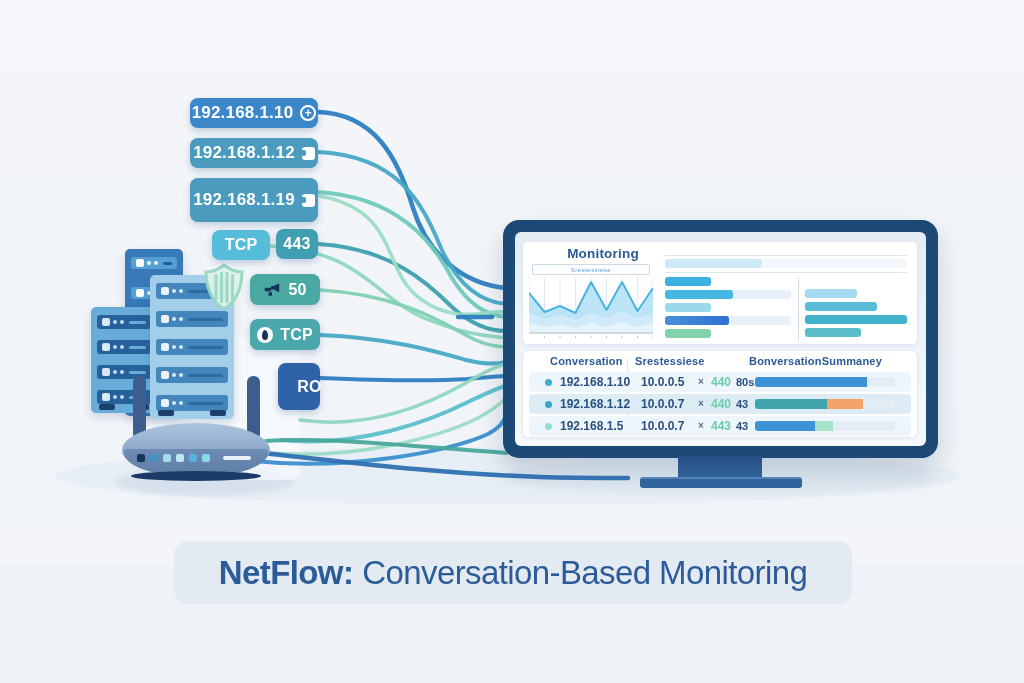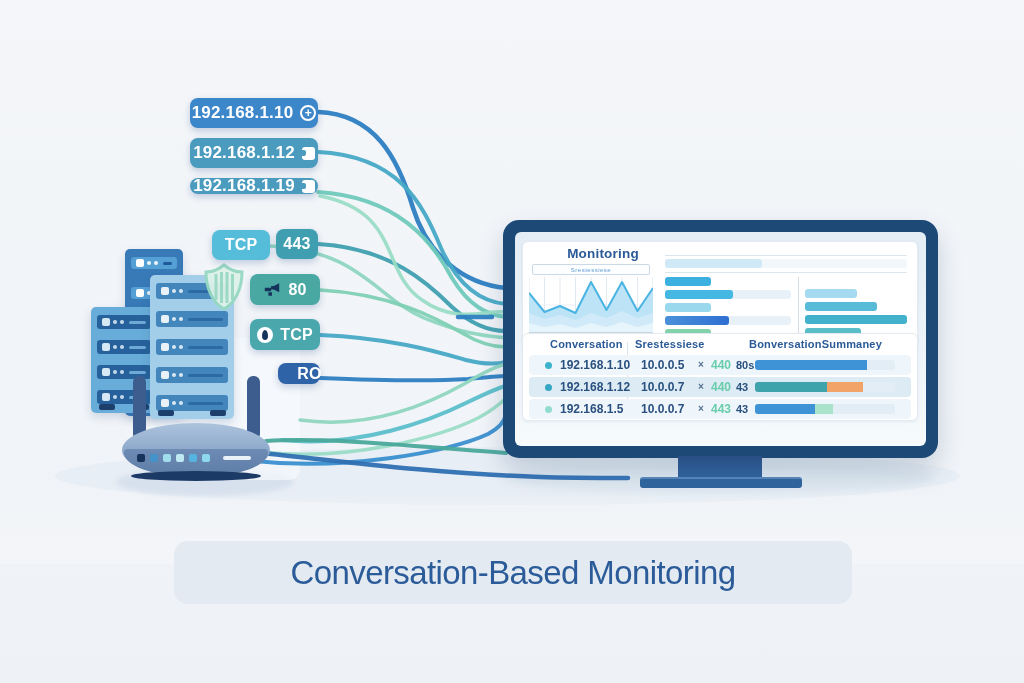--- a/index.html
+++ b/index.html
@@ -50,21 +50,21 @@
   .faucet{width:18px;height:15px;flex:0 0 auto;}
 
   
   .mon-frame{left:503px;top:220px;width:435px;height:238px;background:#1d4977;border-radius:16px;
              box-shadow:0 12px 26px rgba(25,60,100,.20);}
   .mon-screen{position:absolute;left:12px;top:12px;right:12px;bottom:12px;border-radius:6px;overflow:hidden;
               background:linear-gradient(180deg,#e4edf5,#f6fafc);}
   .card{position:absolute;background:#ffffff;border:1px solid #e3eaf1;border-radius:6px;
         box-shadow:0 1px 3px rgba(80,110,150,.10);}
   .card.bw{left:7px;top:9px;width:396px;height:104px;}
-  .card.tb{left:7px;top:101px;width:396px;height:88px;}
+  .card.tb{left:7px;top:118px;width:396px;height:88px;}
   .neck{left:678px;top:456px;width:84px;height:23px;background:linear-gradient(180deg,#294f85,#31639d);}
   .base{left:640px;top:477px;width:162px;height:11px;background:#2e639c;border-radius:3px;border-top:2px solid #5585b8;}
 
   
   .bw-title{position:absolute;left:24px;top:4px;width:112px;text-align:center;font-size:13.5px;font-weight:bold;
             color:#2b5a97;letter-spacing:.2px;}
   .bw-legend{position:absolute;left:9px;top:22px;width:118px;height:11px;border:1px solid #ccd9e6;border-radius:2px;
              display:flex;align-items:center;justify-content:center;font-size:6px;color:#5b9bd5;letter-spacing:.5px;
              background:#fdfeff;overflow:hidden;}
   #bw-chart{position:absolute;left:6px;top:33px;width:124px;height:66px;}
@@ -257,45 +257,45 @@
       <div class="pill" style="left: 190px; top: 98px; width: 128px; height: 30px; background: rgb(60, 134, 202); font-size: 17px;">
         <span class="ltxt">192.168.1.10</span>
         <div class="cplus">+</div>
       </div>
       <div class="pill" style="left: 190px; top: 138px; width: 128px; height: 30px; background: rgb(74, 155, 189); font-size: 17px;">
         <span class="ltxt">192.168.1.12</span>
         <div class="docic">
           <div class="docnotch" style="background: rgb(74, 155, 189);"></div>
         </div>
       </div>
-      <div class="pill" style="left: 190px; top: 178px; width: 128px; height: 16px; background: rgb(74, 155, 189); font-size: 17px;">
+      <div class="pill" style="left: 190px; top: 178px; width: 128px; height: 44px; background: rgb(74, 155, 189); font-size: 17px;">
         <span class="ltxt">192.168.1.19</span>
         <div class="docic">
           <div class="docnotch" style="background: rgb(74, 155, 189);"></div>
         </div>
       </div>
       <div class="pill" style="left: 212px; top: 230px; width: 58px; height: 30px; background: rgb(85, 189, 218); font-size: 16px;">
         <span class="ltxt">TCP</span>
       </div>
       <div class="pill" style="left: 276px; top: 229px; width: 42px; height: 30px; background: rgb(63, 159, 176); font-size: 16px;">
         <span class="ltxt">443</span>
       </div>
       <div class="pill" style="left: 250px; top: 274px; width: 70px; height: 31px; background: rgb(74, 168, 162); font-size: 16px;">
         <svg viewBox="0 0 20 16" class="faucet">
           <path d="M2,6 h7 v-2 h3 l6,-3 v10 l-6,-3 h-3 v2 h-7 z M6,11 h4 v4 h-4 z" fill="#16335c"></path>
         </svg>
-        <span class="ltxt">80</span>
+        <span class="ltxt">50</span>
       </div>
       <div class="pill" style="left: 250px; top: 319px; width: 70px; height: 31px; background: rgb(74, 168, 173); font-size: 16px;">
         <div class="glb">
           <div class="glb-in"></div>
         </div>
         <span class="ltxt">TCP</span>
       </div>
-      <div class="pill" style="left: 278px; top: 363px; width: 42px; height: 21px; background: rgb(47, 99, 168); font-size: 16px; padding-left: 21px;">
+      <div class="pill" style="left: 278px; top: 363px; width: 42px; height: 47px; background: rgb(47, 99, 168); font-size: 16px; padding-left: 21px;">
         <span class="ltxt">RO</span>
       </div>
     </div>
 
   <div class="abs mon-frame">
     <div class="mon-screen">
 
       <div class="card bw">
         <div class="bw-title">Monitoring</div>
         <div class="bw-legend">Srestessiese</div>
@@ -408,16 +408,17 @@
             </div>
           </div>
       </div>
 
     </div>
   </div>
   <div class="abs neck"></div>
   <div class="abs base"></div>
 
   <div class="abs plate">
+    <span class="b">NetFlow:</span>
     <span class="r">Conversation-Based Monitoring</span>
   </div>
 
 </div>
 
 </body></html>

